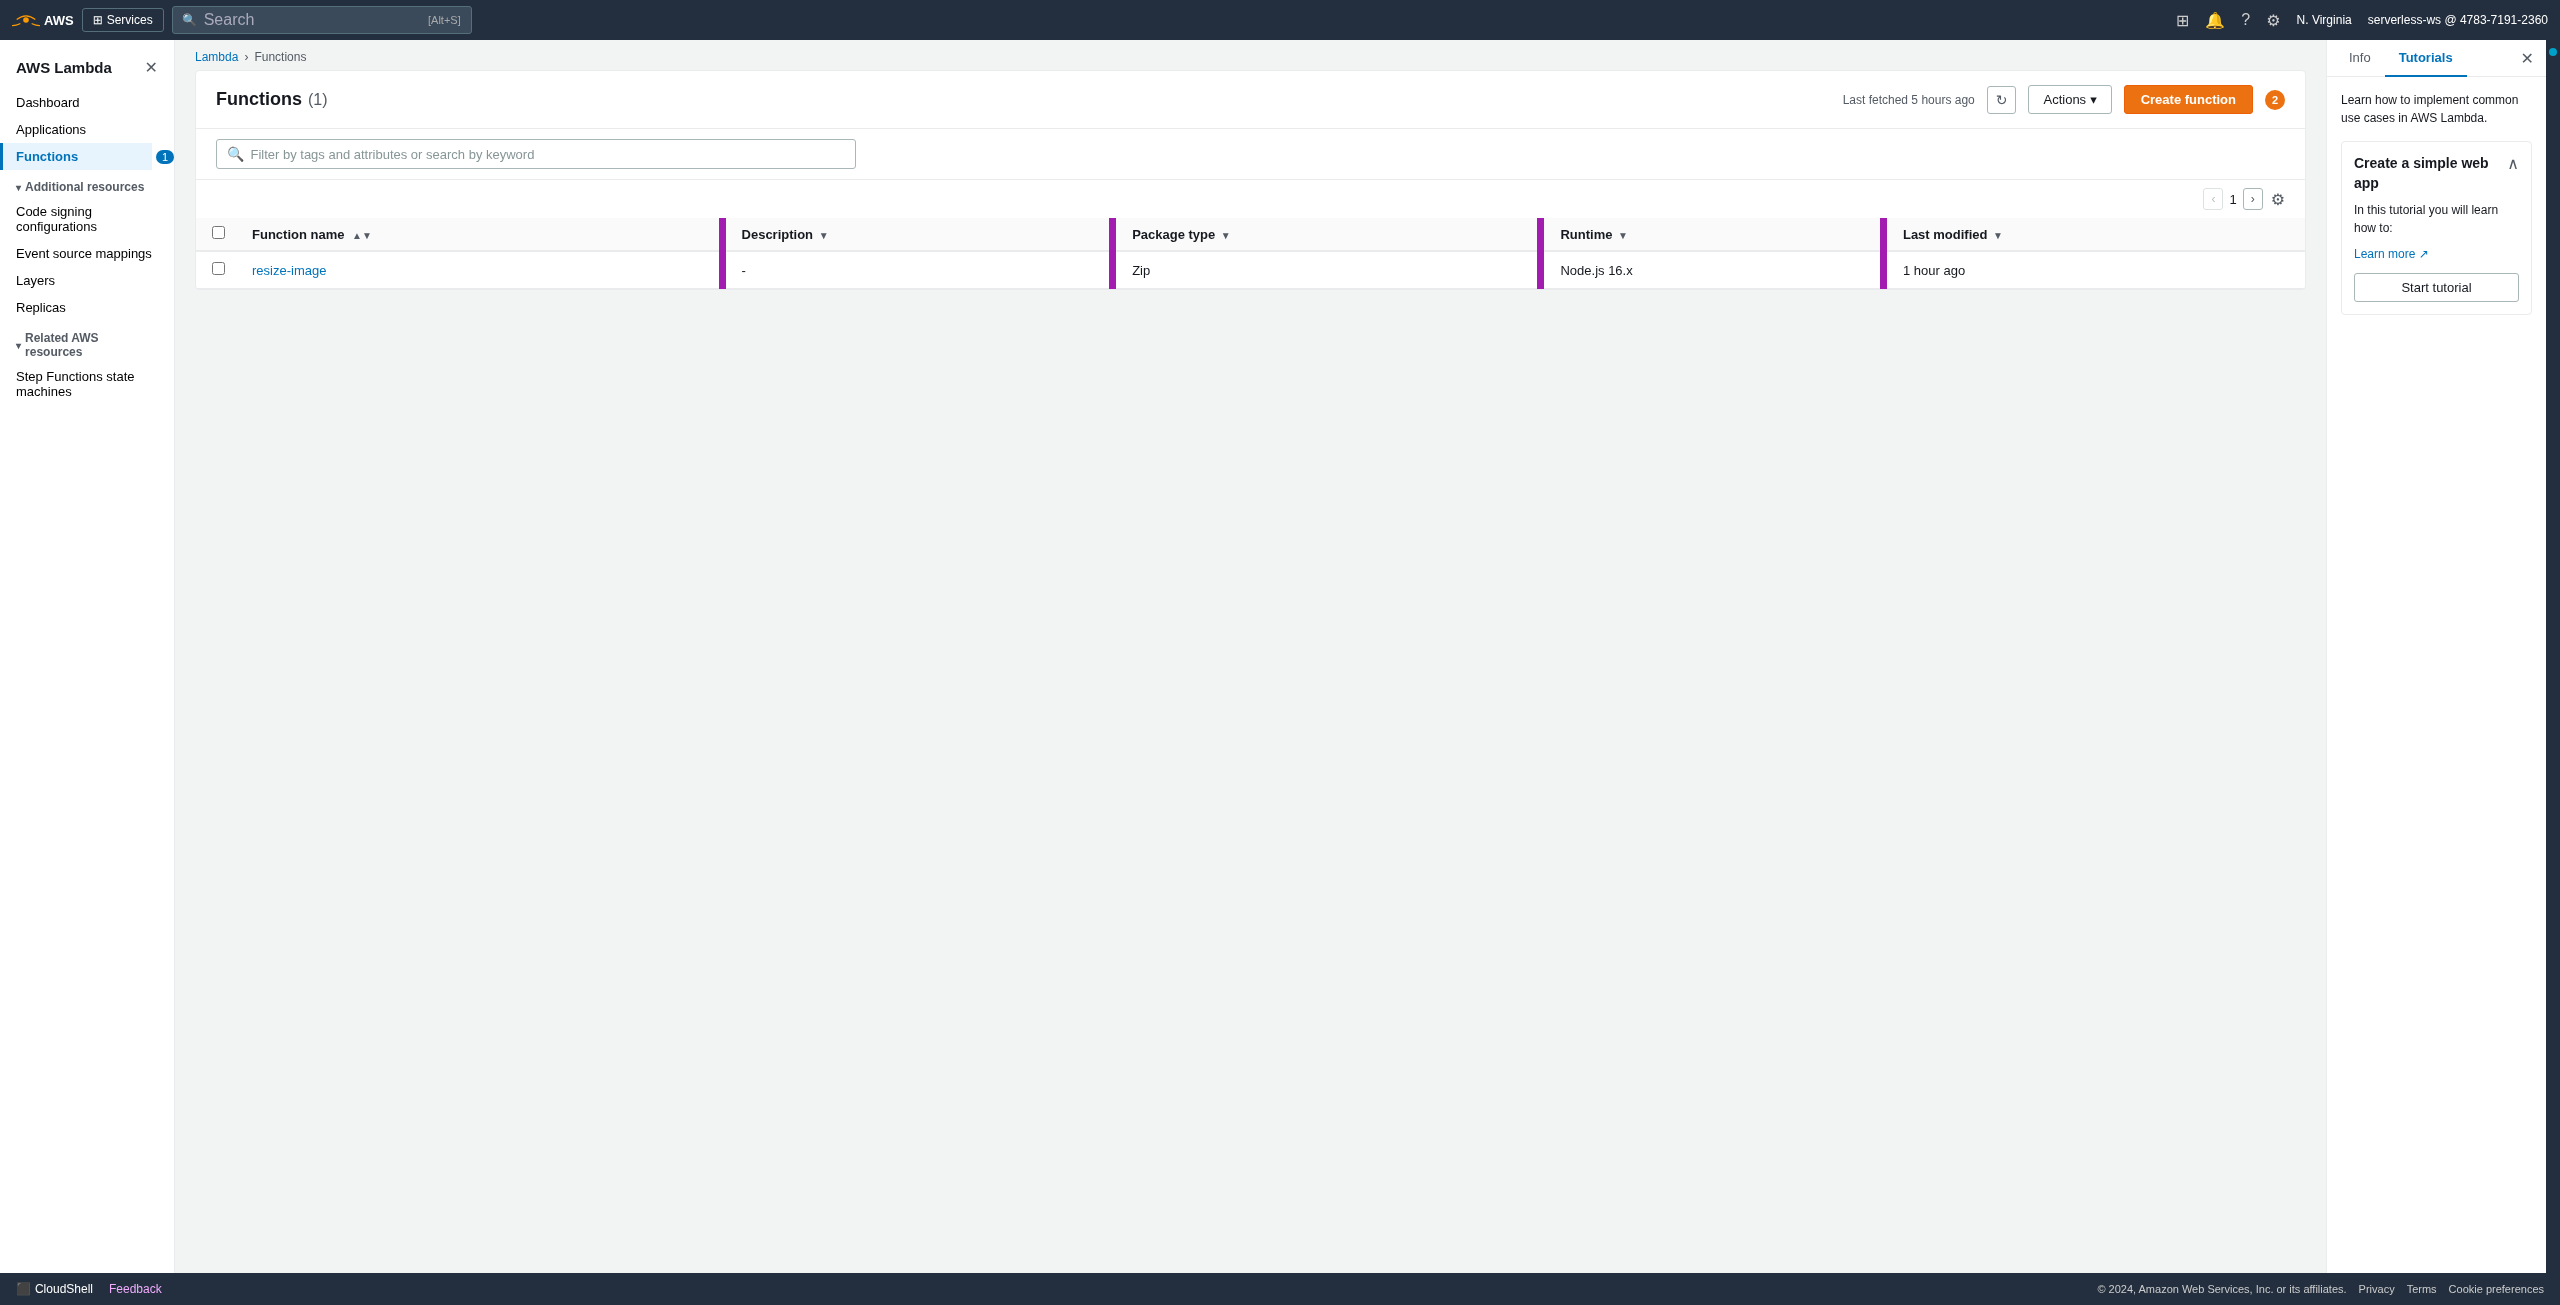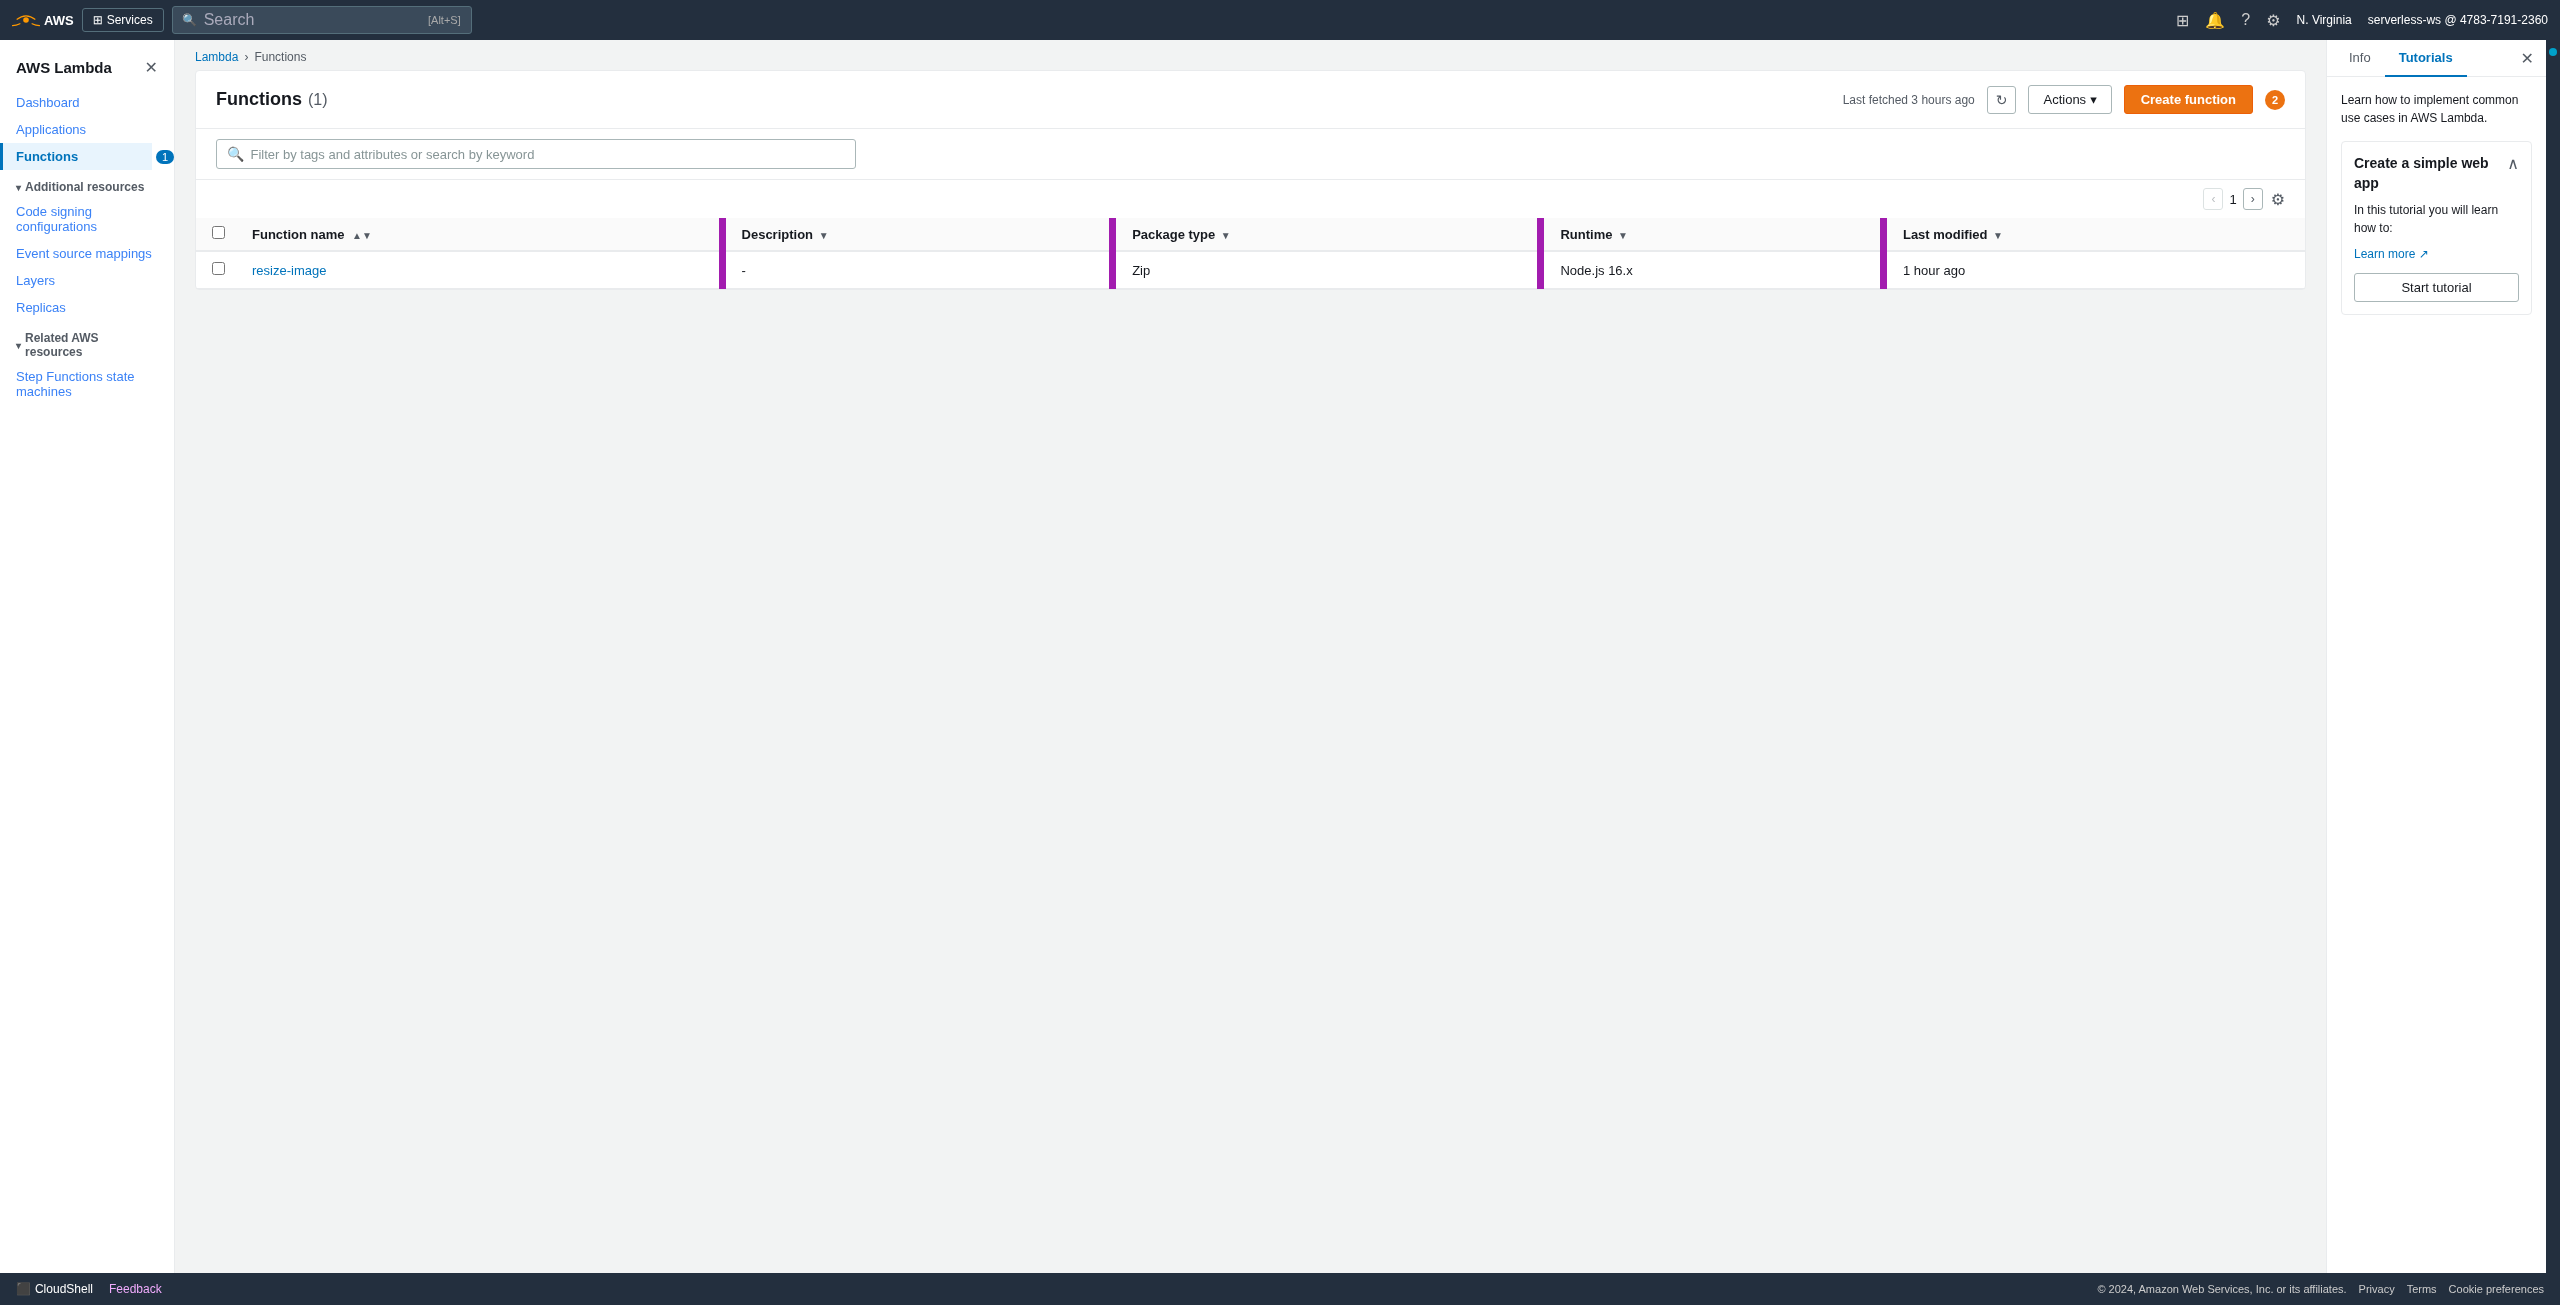--- a/index.html
+++ b/index.html
@@ -96,21 +96,21 @@
       background: none;
       border: none;
       cursor: pointer;
       font-size: 16px;
       color: #545b64;
     }
     .sidebar-nav-item {
       padding: 6px 16px;
       cursor: pointer;
       font-size: 13px;
-      color: #3b82f6;
+      color: #000000;
       display: block;
     }
     .sidebar-nav-item.active {
       background: #e8f4fd;
       color: #0073bb;
       border-left: 3px solid #0073bb;
       padding-left: 13px;
       font-weight: 600;
     }
     .sidebar-badge {
@@ -575,21 +575,21 @@
     </div>
 
     <div class="functions-panel">
 
       <div class="functions-header">
         <div style="display:flex;align-items:center;gap:6px;">
           <span class="functions-title">Functions</span>
           <span style="font-size:16px;color:#545b64;">(1)</span>
         </div>
         <div class="functions-header-right">
-          <span class="last-fetched">Last fetched 3 hours ago</span>
+          <span class="last-fetched">Last fetched 5 hours ago</span>
           <button class="refresh-btn">↻</button>
           <button class="actions-btn">
             <span>Actions</span>
             <span>▾</span>
           </button>
           <button class="create-function-btn">Create function</button>
           <div class="notification-badge">2</div>
         </div>
       </div>
 

